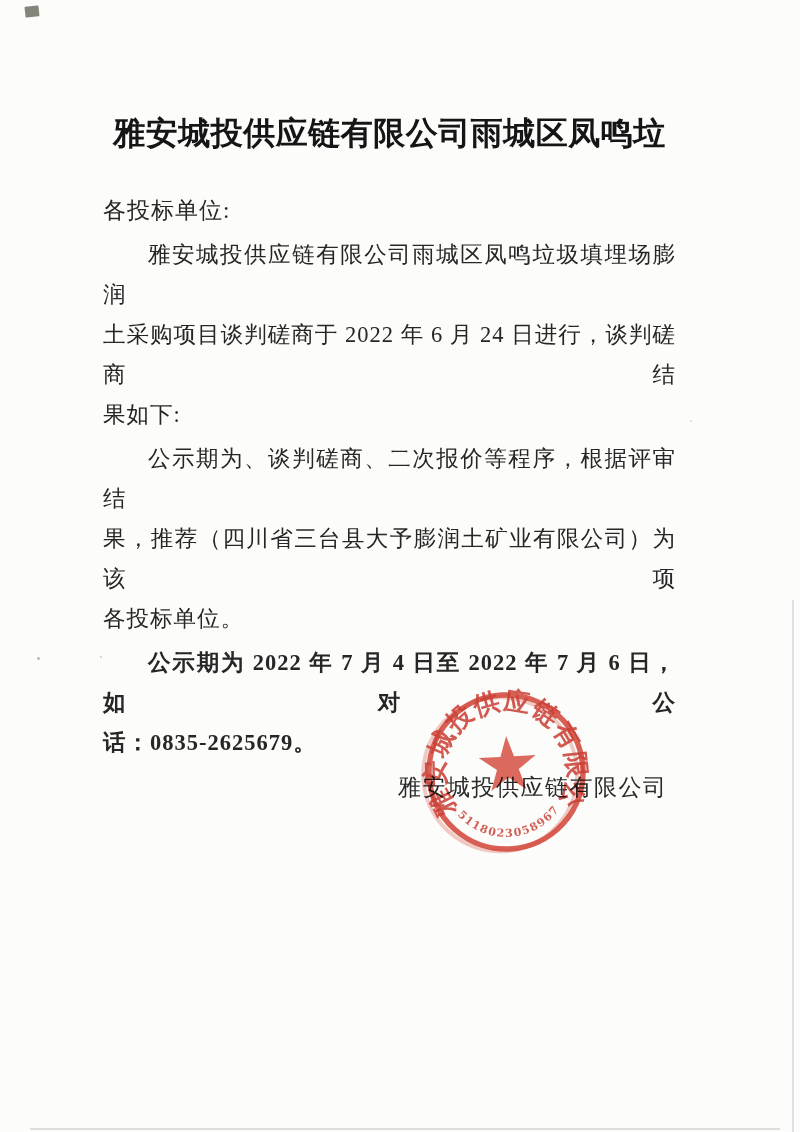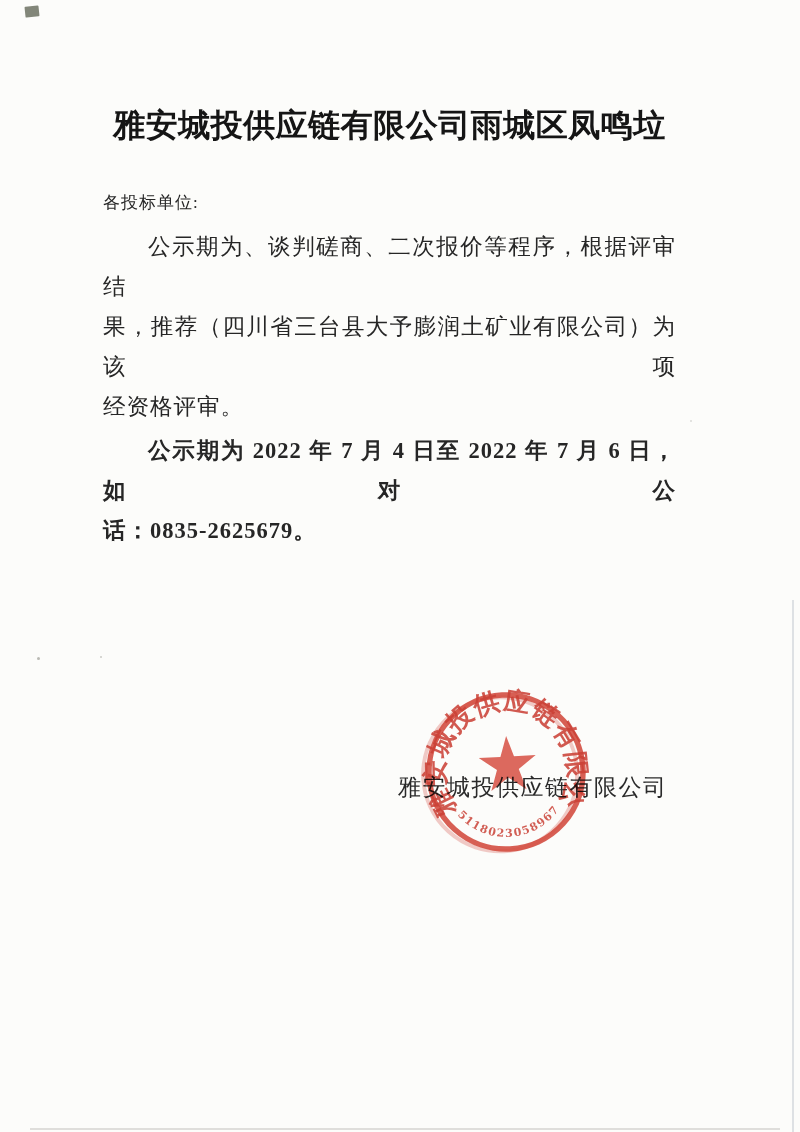--- a/index.html
+++ b/index.html
@@ -26,34 +26,34 @@
     position:absolute;left:25px;top:6px;width:14px;height:11px;
     background:#5a5f4e;opacity:.75;transform:rotate(-6deg);
     border-radius:1px;
   }
   .speck{position:absolute;border-radius:50%;background:#8d8d85;}
   .speck.s1{left:37px;top:657px;width:3px;height:3px;opacity:.6;}
   .speck.s2{left:100px;top:656px;width:2px;height:2px;opacity:.45;}
   .speck.s3{left:690px;top:420px;width:2px;height:2px;opacity:.3;}
 
   .doc{
-    position:absolute;left:103px;top:8px;width:573px;
+    position:absolute;left:103px;top:16px;width:573px;
     color:#262626;
   }
   .title{
     margin:92px 0 0 0;
     font-family:"DejaVu Sans","Liberation Sans",sans-serif;
     font-weight:bold;color:#151515;
     font-size:32px;line-height:50px;
     text-align:center;letter-spacing:0.5px;
   }
   .title .tline{display:block;}
   .salutation{
     margin:33px 0 0 0;
-    font-size:17px;line-height:40px;letter-spacing:1px;
+    font-size:23px;line-height:40px;letter-spacing:1px;
   }
   .para{margin-top:4px;}
   .para.p3{margin-top:4px;font-weight:bold;}
   .line{
     font-size:22.5px;line-height:40px;letter-spacing:1px;
     white-space:nowrap;
   }
   .line.full{
     white-space:normal;
     text-align:justify;
@@ -96,25 +96,30 @@
   <div class="edge-right"></div>
   <div class="edge-bottom"></div>
 
   <div class="doc">
     <h1 class="title">
       <span class="tline">雅安城投供应链有限公司雨城区凤鸣垃</span>
     </h1>
 
     <p class="salutation">各投标单位:</p>
 
+    <div class="para p1">
+      <div class="line indent full">雅安城投供应链有限公司雨城区凤鸣垃圾填埋场膨润</div>
+      <div class="line full">土采购项目谈判磋商于 2022 年 6 月 24 日进行，谈判磋商结</div>
+      <div class="line">果如下:</div>
+    </div>
 
     <div class="para p2">
       <div class="line indent full">公示期为、谈判磋商、二次报价等程序，根据评审结</div>
       <div class="line full">果，推荐（四川省三台县大予膨润土矿业有限公司）为该项</div>
-      <div class="line">经资格评审。</div>
+      <div class="line">各投标单位。</div>
     </div>
 
     <div class="para p3">
       <div class="line indent full">公示期为 2022 年 7 月 4 日至 2022 年 7 月 6 日，如对公</div>
       <div class="line">话：0835-2625679。</div>
     </div>
   </div>
 
   <div class="sig-company">雅安城投供应链有限公司</div>
 

